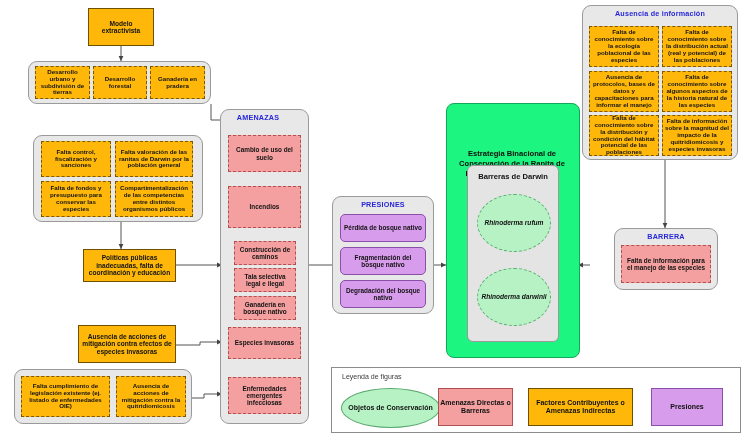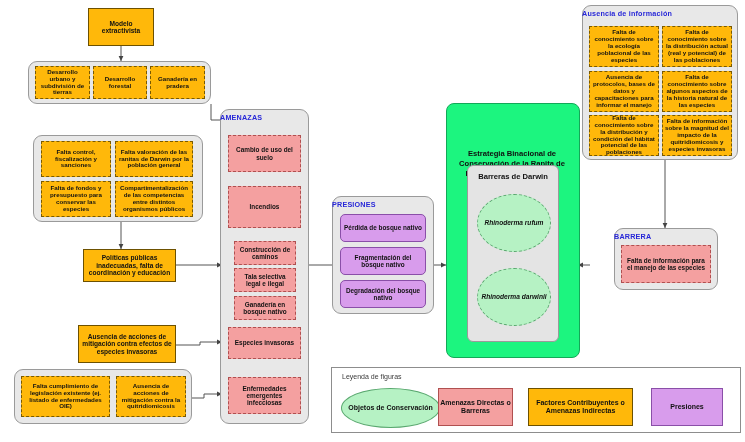--- a/index.html
+++ b/index.html
@@ -1,20 +1,20 @@
 <!DOCTYPE html>
 <html><head>
 <meta charset="utf-8">
 <style>
   html,body{margin:0;padding:0;background:#ffffff;}
   body{font-family:"Liberation Sans", sans-serif;}
   #canvas{position:relative;width:745px;height:442px;overflow:hidden;background:#fff;}
 
   .grp{position:absolute;background:#e8e8e8;border:1px solid #9a9a9a;border-radius:9px;box-sizing:border-box;}
-  .grp-title{position:absolute;left:0;right:0;color:#2727d8;font-weight:bold;font-size:7.2px;letter-spacing:.2px;}
+  .grp-title{position:absolute;left:0;right:0;text-align:center;color:#2727d8;font-weight:bold;font-size:7.2px;letter-spacing:.2px;}
 
   .node{position:absolute;box-sizing:border-box;display:flex;align-items:center;justify-content:center;
         text-align:center;font-weight:bold;color:#121212;line-height:1.12;padding:1px 2px;}
 
   .orange{background:#ffb80a;border:1px dashed #7a5a00;font-size:6.2px;}
   .orange-solid{background:#ffb80a;border:1px solid #6d5100;font-size:6.6px;}
   .pink{background:#f4a0a0;border:1px dashed #b05050;font-size:6.4px;}
   .purple{background:#d89cec;border:1px solid #8a4fa8;border-radius:5px;font-size:6.4px;}
   .greenbox{background:#1cf57f;border:1px solid #13a858;border-radius:8px;}
   .innerpanel{position:absolute;background:#e4e4e4;border:1px solid #9a9a9a;border-radius:6px;box-sizing:border-box;}

